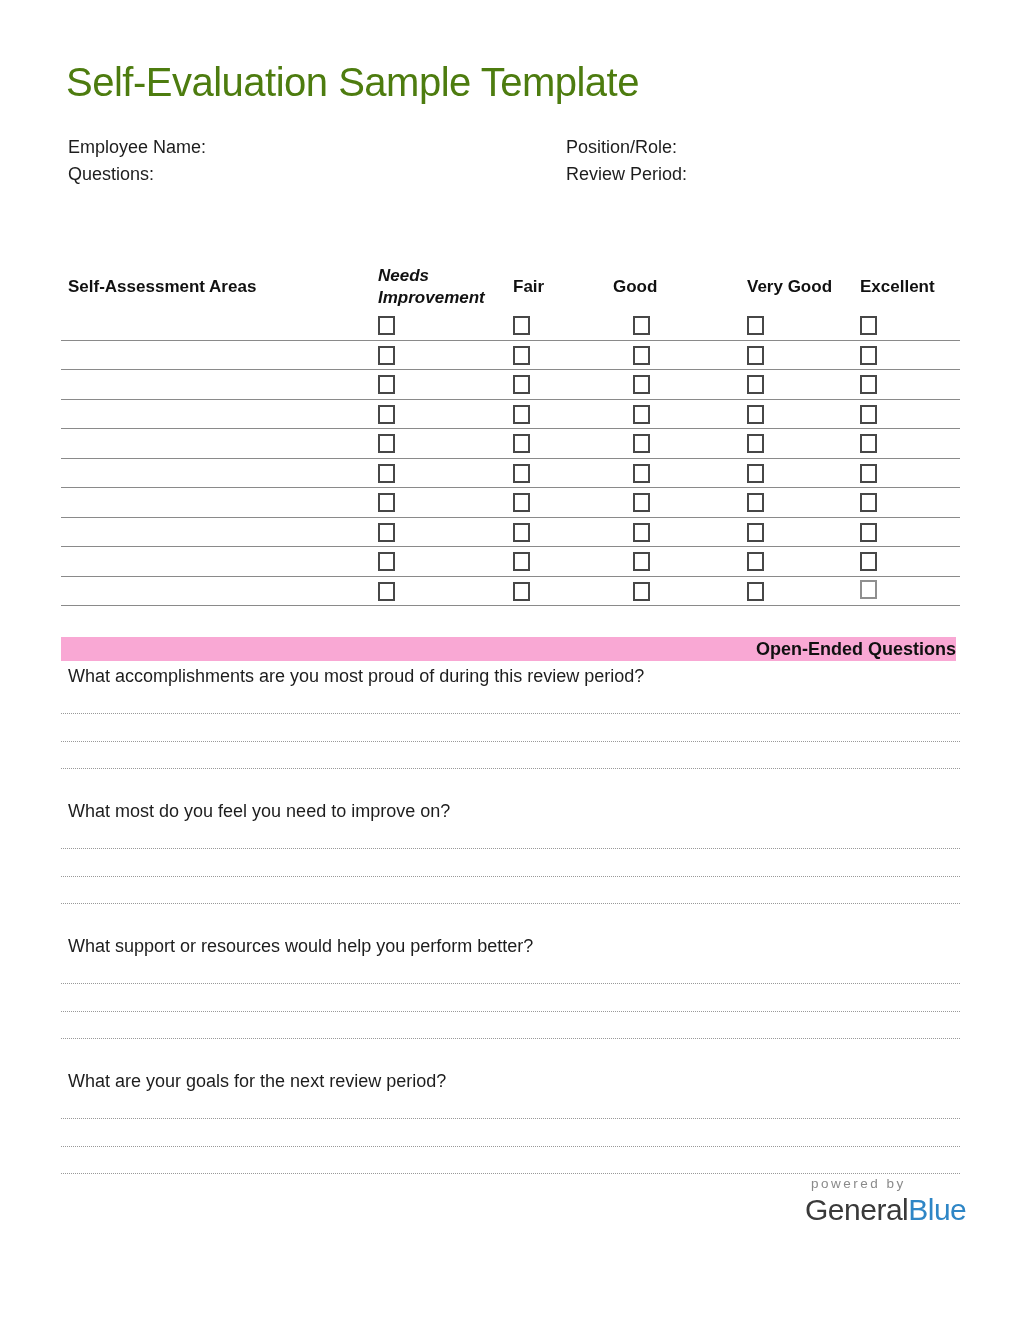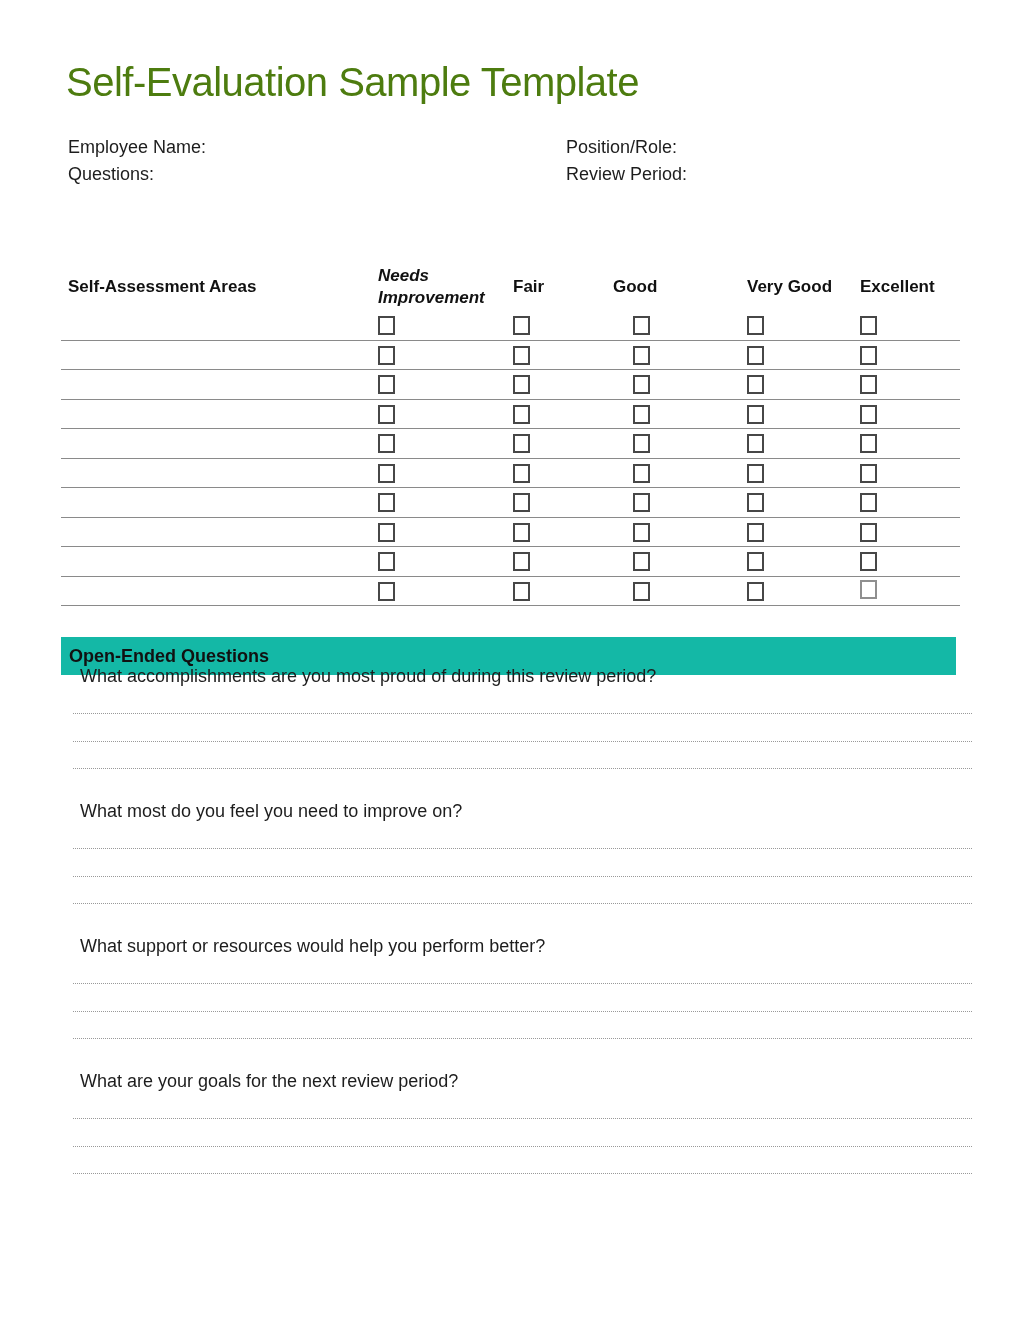--- a/index.html
+++ b/index.html
@@ -88,36 +88,37 @@
   .cb-3 { left: 686px; }
   .cb-4 { left: 799px; }
   .cb.muted { border-color: #8f8f8f; transform: translateY(-2px); }
 
   
   .oeq-band {
     position: absolute;
     left: 61px;
     top: 637px;
     width: 895px;
-    height: 38px;
-    background: #14b8a6;
+    height: 24px;
+    background: #f9a8d4;
     display: flex;
     align-items: center;
+    justify-content: flex-end;
   }
   .oeq-band span {
     margin-left: 8px;
     font-weight: bold;
     font-size: 18px;
     color: #111111;
   }
 
   
   .qblock {
     position: absolute;
-    left: 12px;
+    left: 0;
     width: 828px;
     height: 110px;
   }
   .qtext {
     position: absolute;
     left: 68px;
     top: 0;
     font-size: 18px;
     color: #1d1d1d;
   }
@@ -272,14 +273,18 @@
         <div class="aline aline-2"></div>
       </div>
       <div class="qblock" style="top: 1071px;">
         <div class="qtext">What are your goals for the next review period?</div>
         <div class="aline aline-0"></div>
         <div class="aline aline-1"></div>
         <div class="aline aline-2"></div>
       </div>
     </div>
 
+  <div class="footer">
+    <div class="powered">powered by</div>
+    <div class="brand"><span class="brand-general">General</span><span class="brand-blue">Blue</span></div>
+  </div>
 
 </div>
 
 </body></html>

